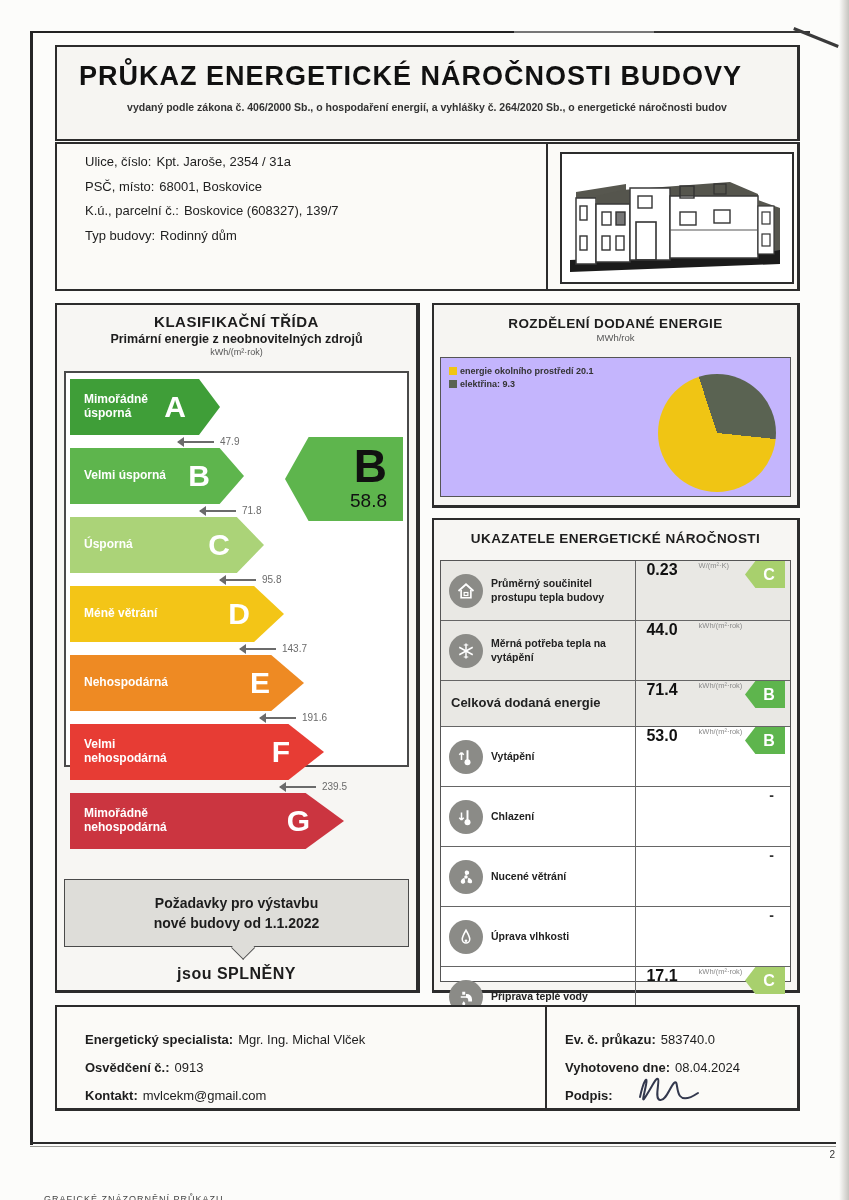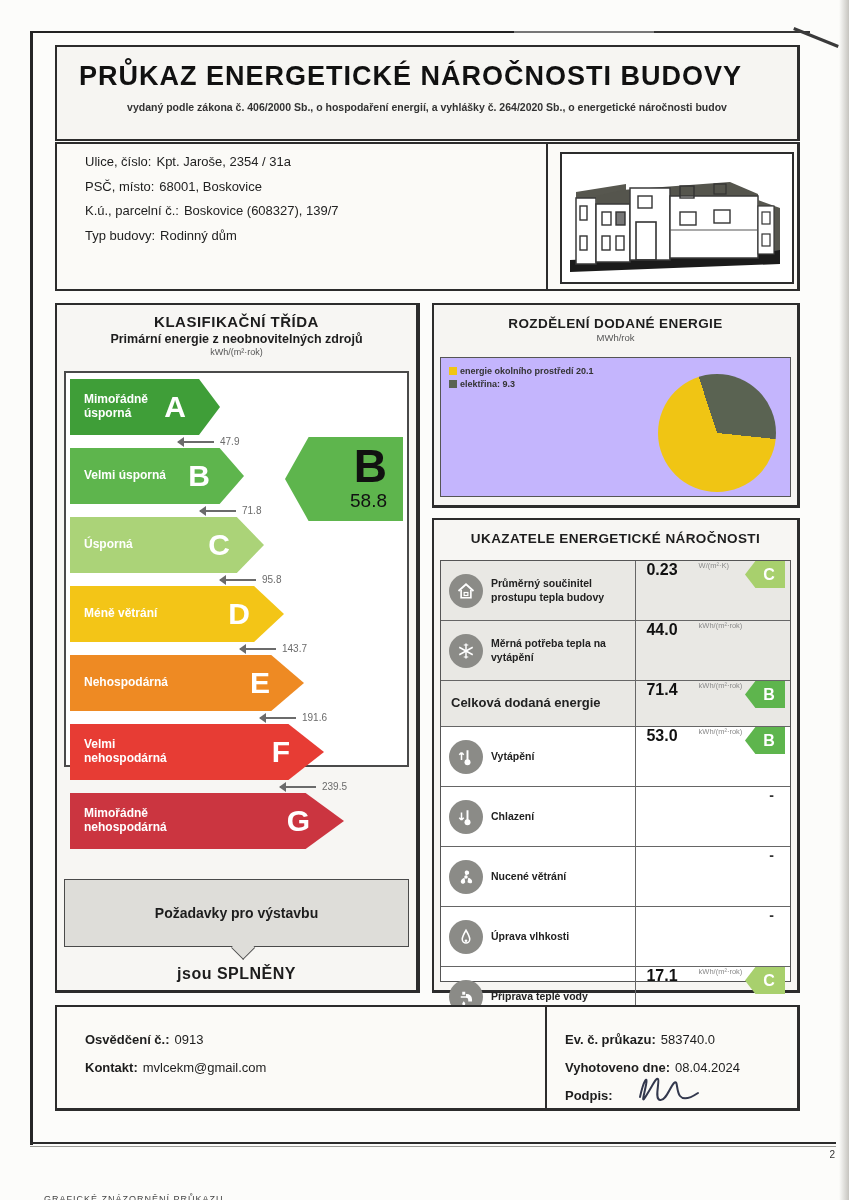--- a/index.html
+++ b/index.html
@@ -203,20 +203,21 @@
         </div>
 
       <div class="rating-arrow" style="background-color: rgb(94, 181, 77);">
         <span class="rating-letter">B</span>
         <span class="rating-value">58.8</span>
       </div>
     </div>
 
     <div class="req-box">
       <div class="req-line">Požadavky pro výstavbu</div>
+      <div class="req-line">nové budovy od 1.1.2022</div>
     </div>
     <div class="req-notch"></div>
     <div class="req-result">jsou SPLNĚNY</div>
   </div>
 
   <div class="box energy-panel">
     <div class="panel-title">ROZDĚLENÍ DODANÉ ENERGIE</div>
     <div class="panel-unit">MWh/rok</div>
     <div class="pie-area">
       <div class="legend">
@@ -401,20 +402,21 @@
               <span>A</span>
             </span>
         </div>
       </div>
 
     </div>
   </div>
 
   <div class="box footer-box">
     <div class="footer-left">
+      <p class="footer-line"><b>Energetický specialista:</b><span class="val">Mgr. Ing. Michal Vlček</span></p>
       <p class="footer-line"><b>Osvědčení č.:</b><span class="val">0913</span></p>
       <p class="footer-line"><b>Kontakt:</b><span class="val">mvlcekm@gmail.com</span></p>
     </div>
     <div class="footer-divider"></div>
     <div class="footer-right">
       <p class="footer-line"><b>Ev. č. průkazu:</b><span class="val">583740.0</span></p>
       <p class="footer-line"><b>Vyhotoveno dne:</b><span class="val">08.04.2024</span></p>
       <p class="footer-line"><b>Podpis:</b></p>
     </div>
     <div class="signature">

